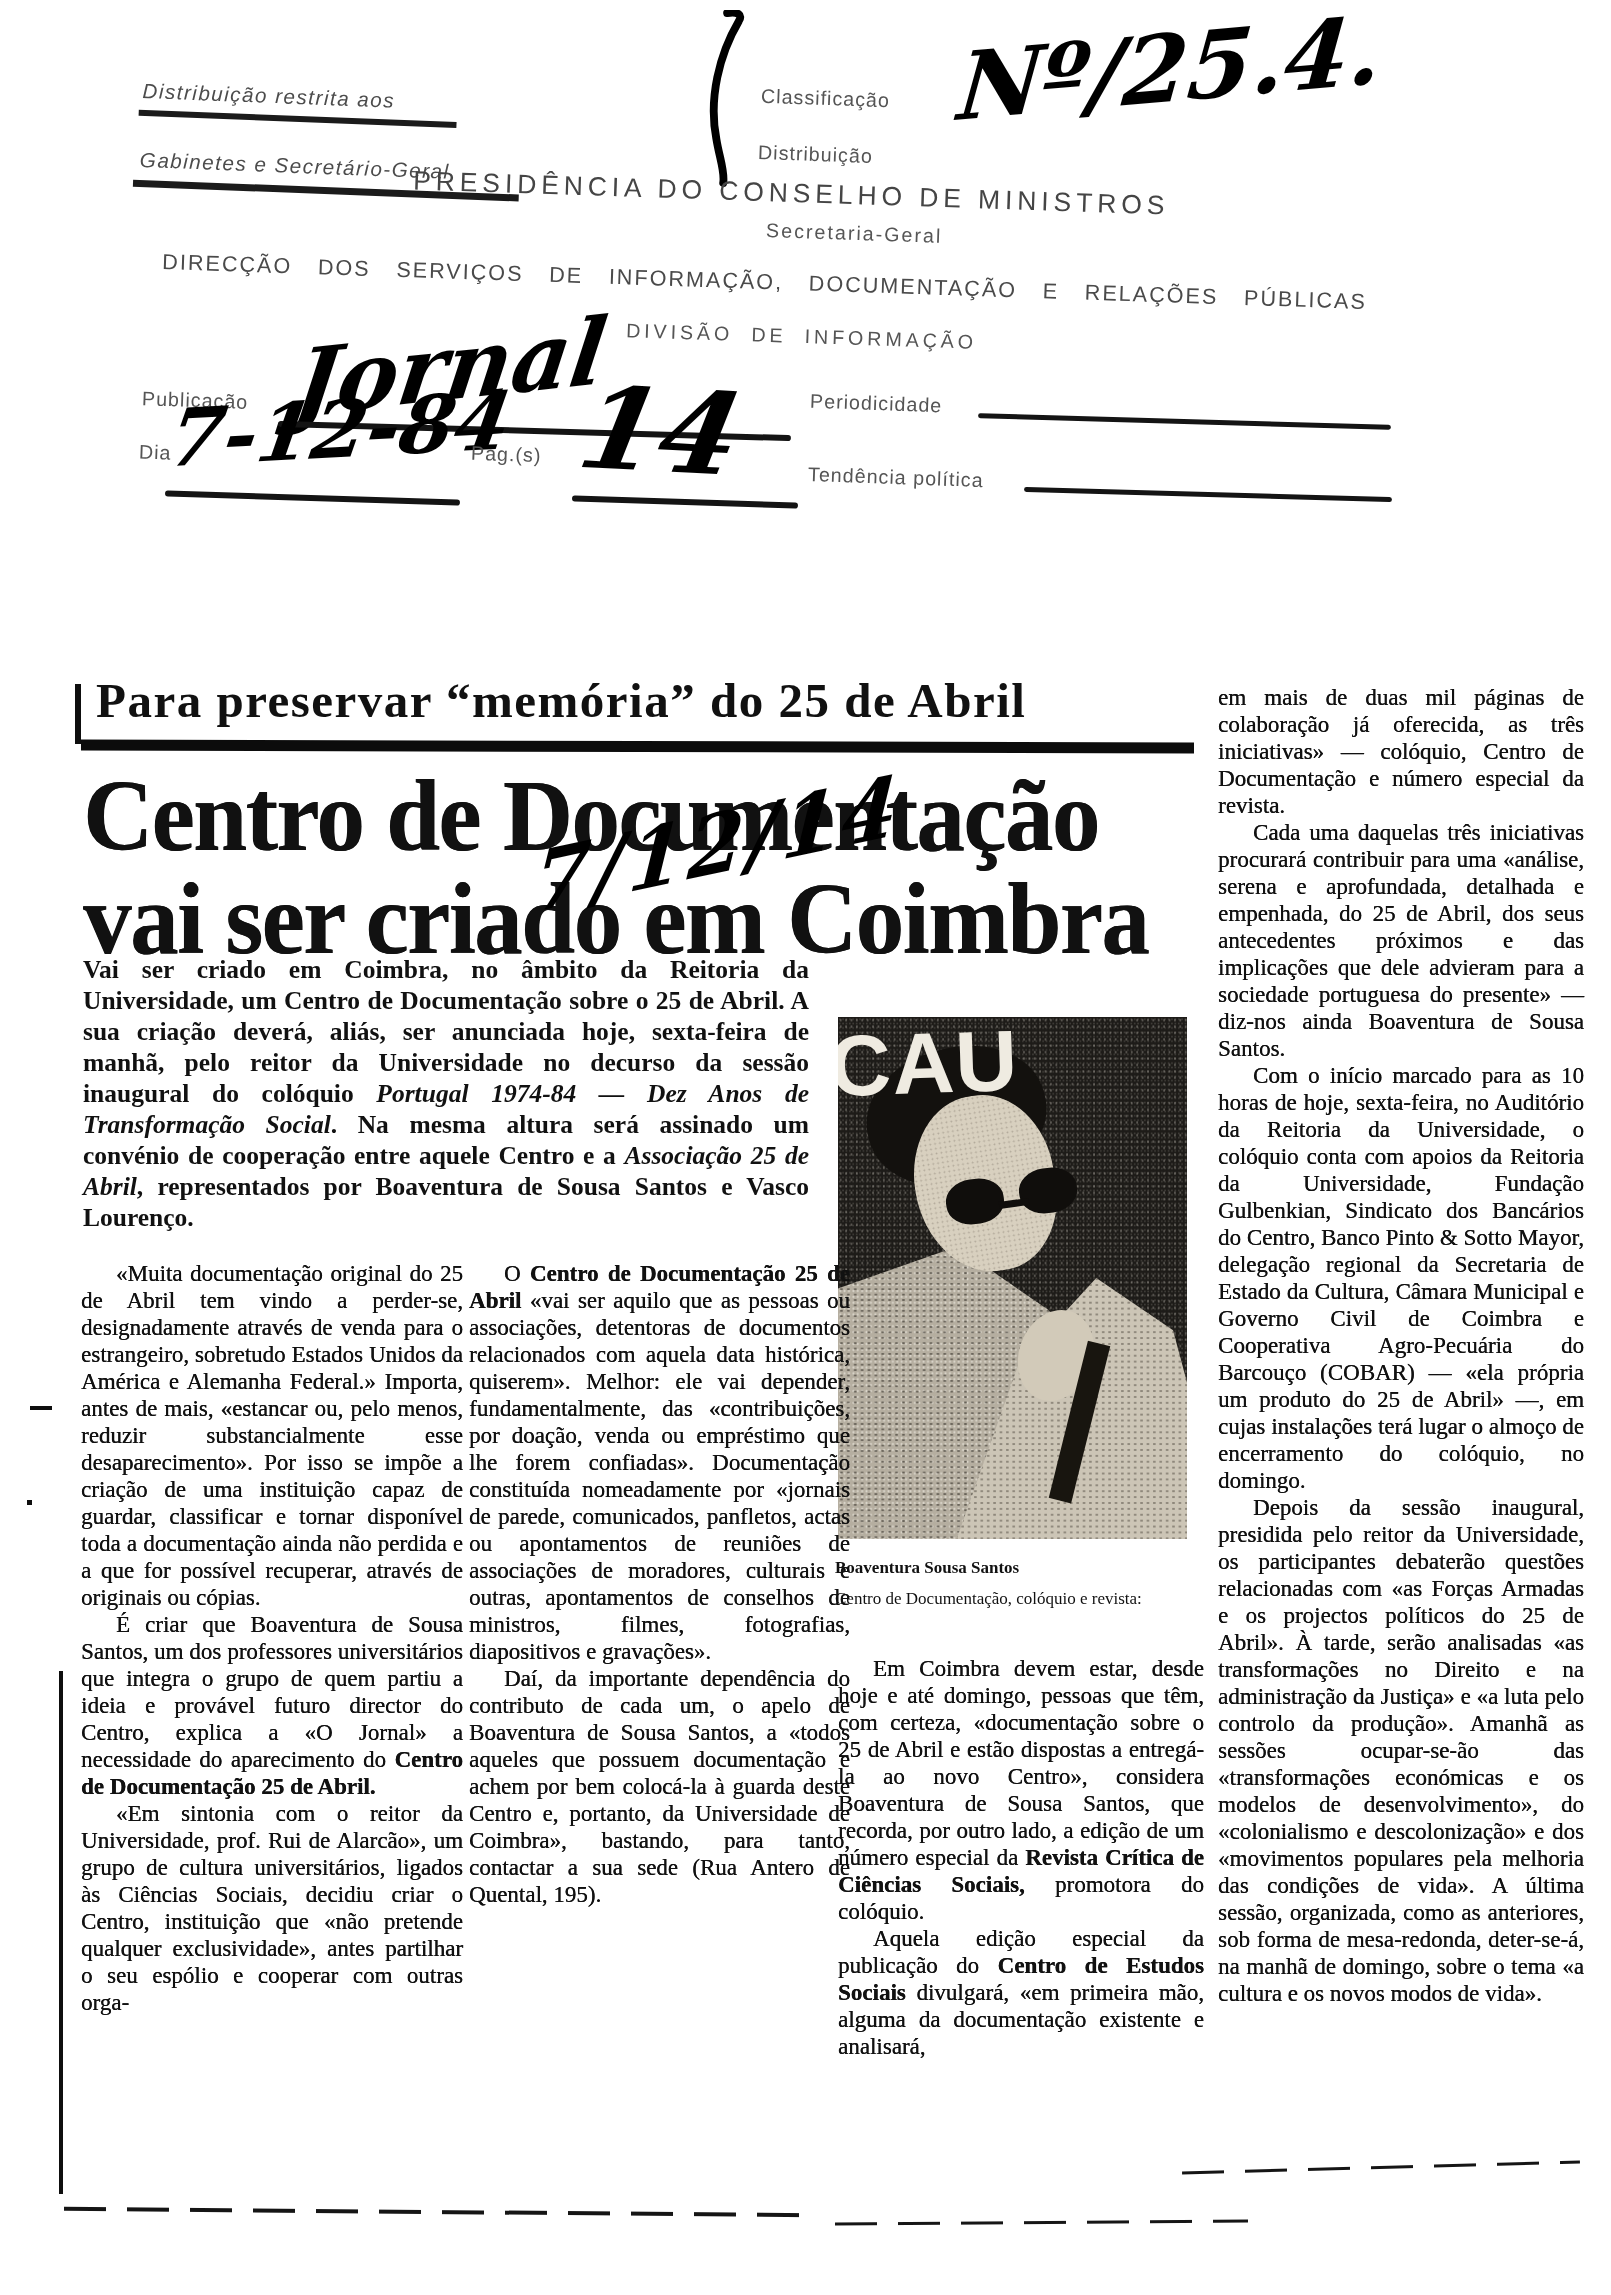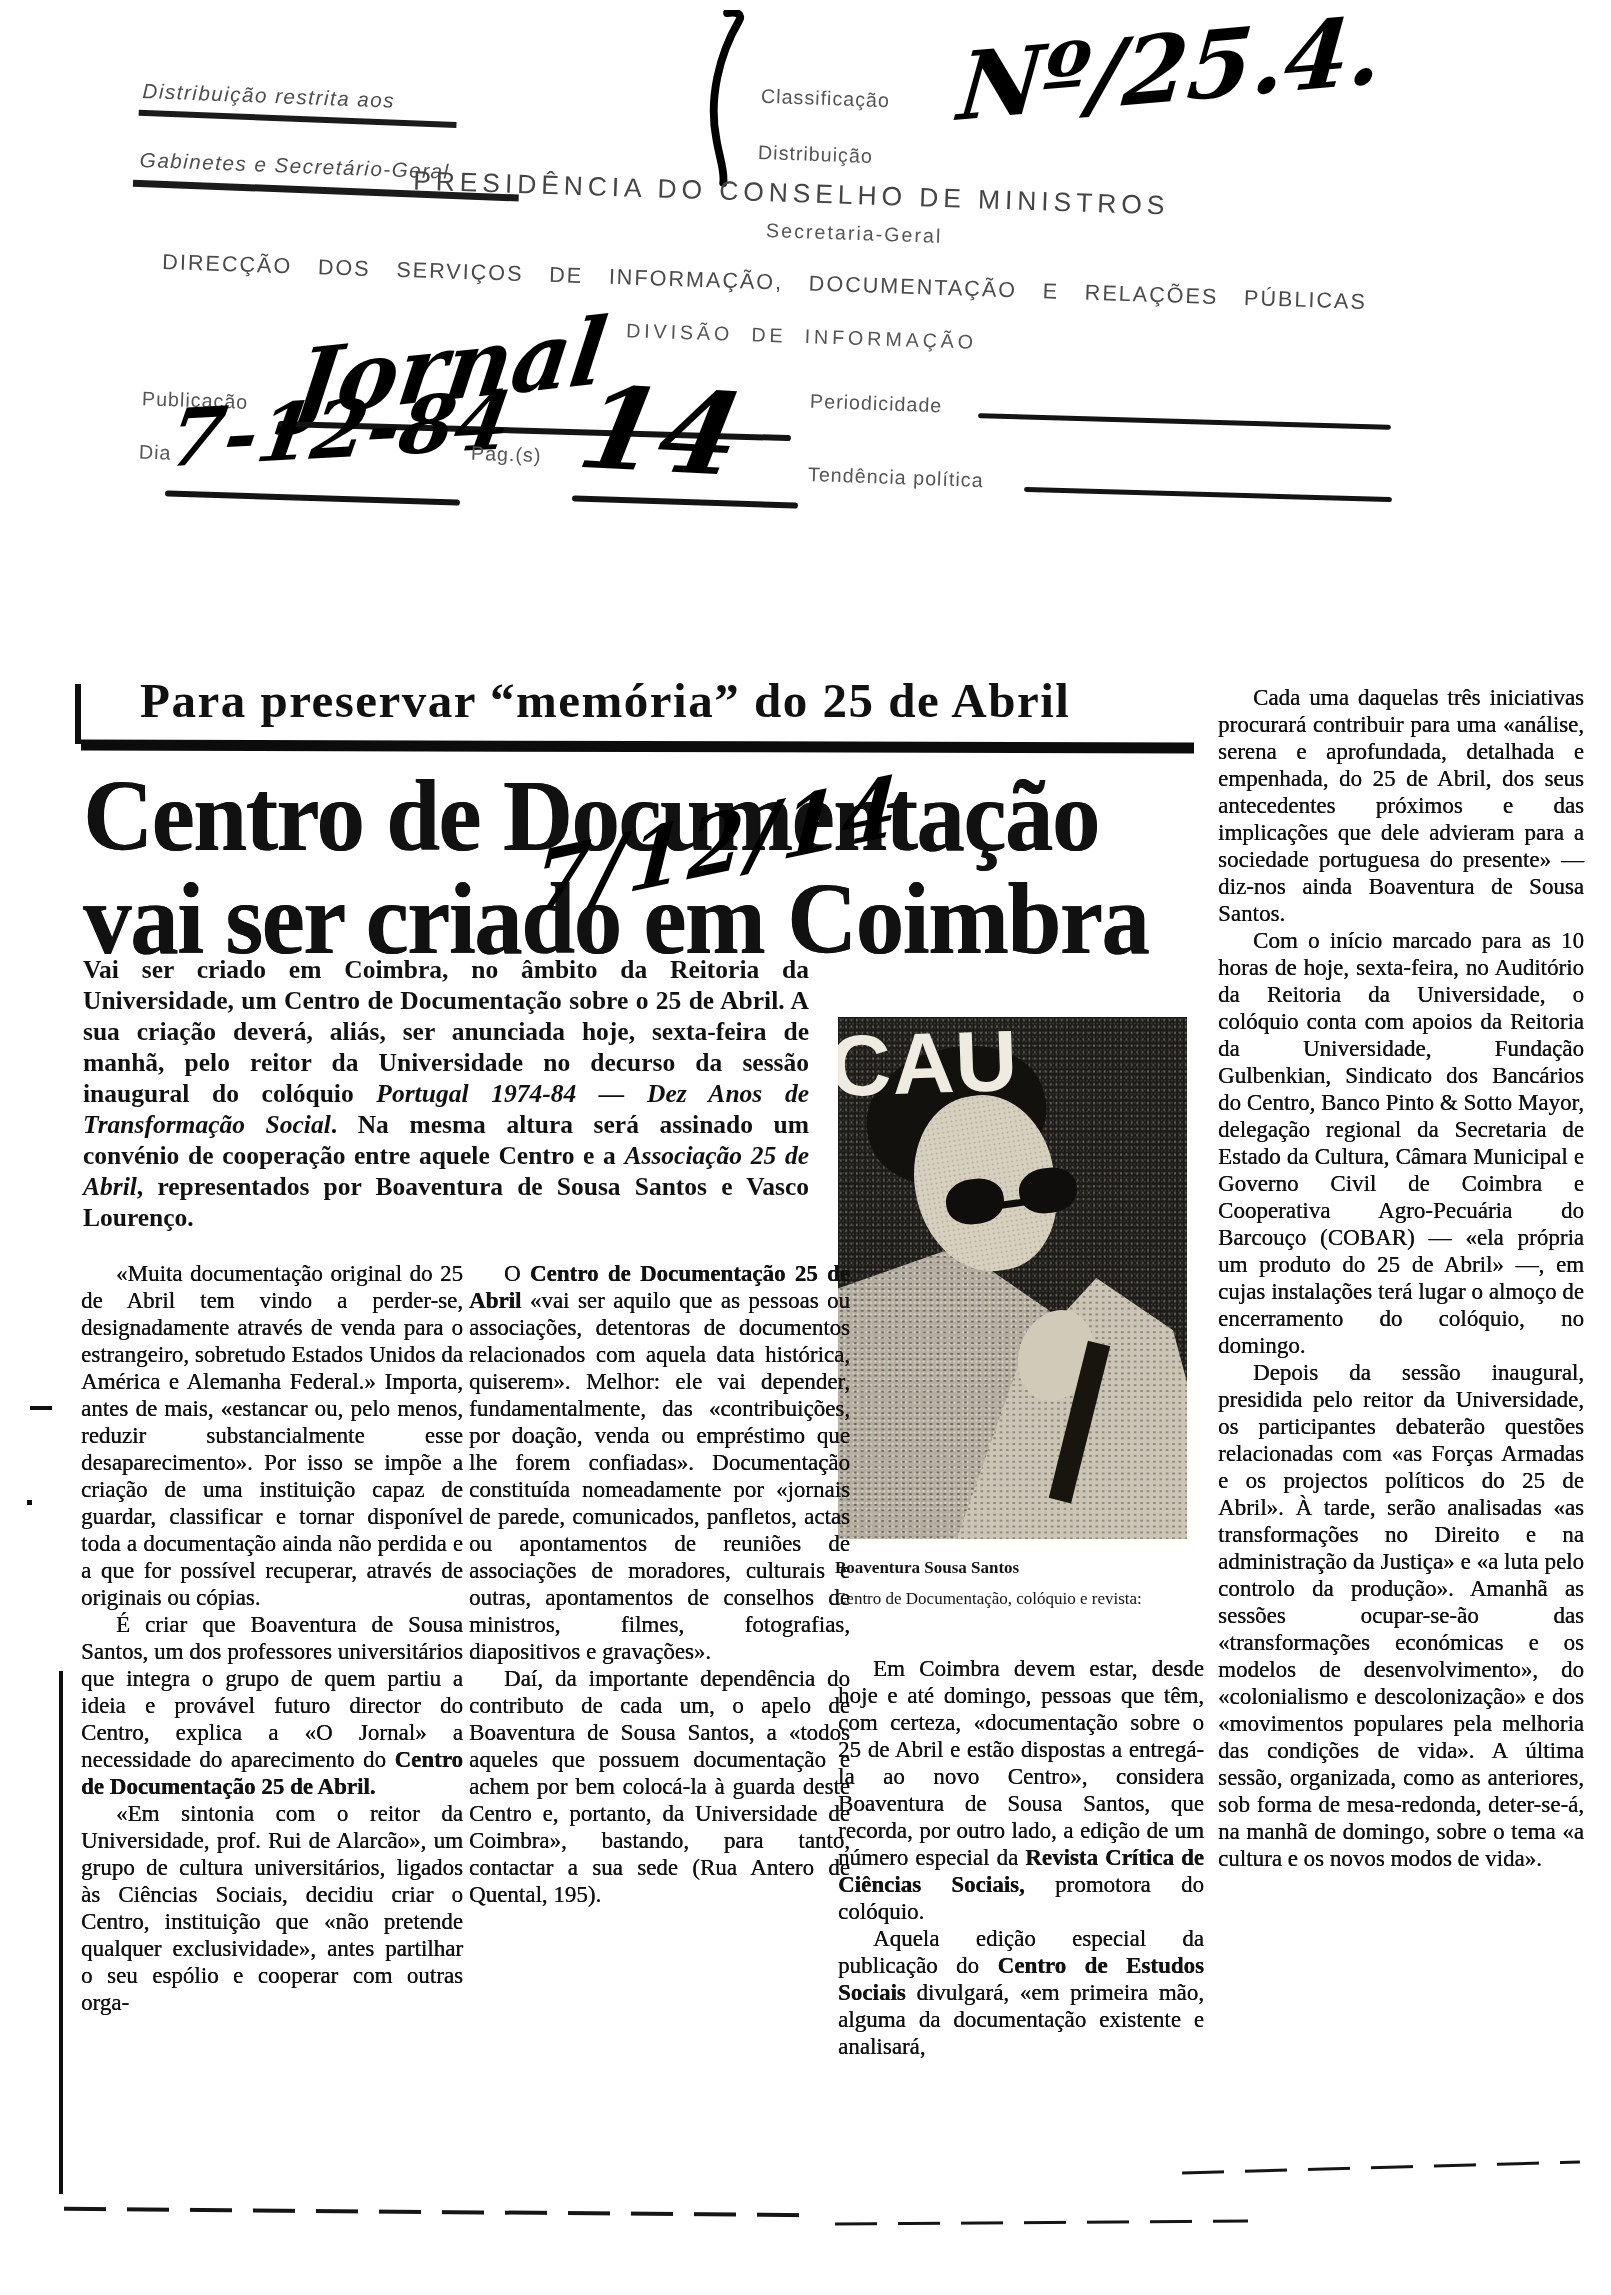--- a/index.html
+++ b/index.html
@@ -104,21 +104,21 @@
   <div class="hw" style="left:582px;top:365px;font-size:113px;transform:rotate(3deg) skewX(-8deg);">14</div>
   <div class="fline" style="left:572px;top:499px;width:226px;transform:rotate(1.8deg);"></div>
 
   <div class="form-text flabel" style="left:810px;top:392px;">Periodicidade</div>
   <div class="fline" style="left:978px;top:419px;width:413px;height:4.9px;transform:rotate(1.6deg);"></div>
 
   <div class="form-text flabel" style="left:808px;top:466px;">Tendência política</div>
   <div class="fline" style="left:1024px;top:492px;width:368px;height:4.9px;transform:rotate(1.6deg);"></div>
 
   <div class="vline" style="left:75px;top:684px;width:6.4px;height:60px;"></div>
-  <div class="kicker" style="left:96px;top:672px;margin-left:44px;">Para preservar “memória” do 25 de Abril</div>
+  <div class="kicker" style="left:96px;top:672px;">Para preservar “memória” do 25 de Abril</div>
   <div class="kicker-bar" style="left:81px;top:741px;width:1113px;height:10.8px;transform:rotate(0.15deg);"></div>
 
   <div class="headline" style="left:83px;top:758px;">Centro de Documentação</div>
   <div class="headline" style="left:83px;top:861px;">vai ser criado em Coimbra</div>
   <div class="note" style="left:531px;top:796px;font-size:81px;letter-spacing:4.9px;transform:rotate(-12deg) skewX(-16deg);">7/12/14</div>
 
   <div class="lead" style="left:83px;top:954px;width:726px;">
       <p class="para"><span>Vai ser criado em Coimbra, no âmbito da Reitoria da Universidade, um Centro de Documentação sobre o 25 de Abril. A sua criação deverá, aliás, ser anunciada hoje, sexta-feira de manhã, pelo reitor da Universidade no decurso da sessão inaugural do colóquio </span><span class="i">Portugal 1974-84 — Dez Anos de Transformação Social</span><span>. Na mesma altura será assinado um convénio de cooperação entre aquele Centro e a </span><span class="i">Associação 25 de Abril</span><span>, representados por Boaventura de Sousa Santos e Vasco Lourenço.</span></p>
     </div>
 
@@ -146,20 +146,21 @@
     </div>
   <div class="bodycol" style="left:469px;top:1260px;width:381px;">
       <p class="para ind"><span>O </span><span class="b">Centro de Documentação 25 de Abril</span><span> «vai ser aquilo que as pessoas ou associações, detentoras de documentos relacionados com aquela data histórica, quiserem». Melhor: ele vai depender, fundamentalmente, das «contribuições, por doação, venda ou empréstimo que lhe forem confiadas». Documentação constituída nomeadamente por «jornais de parede, comunicados, panfletos, actas ou apontamentos de reuniões de associações de moradores, culturais e outras, apontamentos de conselhos de ministros, filmes, fotografias, diapositivos e gravações».</span></p>
       <p class="para ind"><span>Daí, da importante dependência do contributo de cada um, o apelo de Boaventura de Sousa Santos, a «todos aqueles que possuem documentação e achem por bem colocá-la à guarda deste Centro e, portanto, da Universidade de Coimbra», bastando, para tanto, contactar a sua sede (Rua Antero de Quental, 195).</span></p>
     </div>
   <div class="bodycol" style="left:838px;top:1655px;width:366px;">
       <p class="para ind"><span>Em Coimbra devem estar, desde hoje e até domingo, pessoas que têm, com certeza, «documentação sobre o 25 de Abril e estão dispostas a entregá-la ao novo Centro», considera Boaventura de Sousa Santos, que recorda, por outro lado, a edição de um número especial da </span><span class="b">Revista Crítica de Ciências Sociais,</span><span> promotora do colóquio.</span></p>
       <p class="para ind"><span>Aquela edição especial da publicação do </span><span class="b">Centro de Estudos Sociais</span><span> divulgará, «em primeira mão, alguma da documentação existente e analisará,</span></p>
     </div>
   <div class="bodycol" style="left:1218px;top:684px;width:366px;">
+      <p class="para"><span>em mais de duas mil páginas de colaboração já oferecida, as três iniciativas» — colóquio, Centro de Documentação e número especial da revista.</span></p>
       <p class="para ind"><span>Cada uma daquelas três iniciativas procurará contribuir para uma «análise, serena e aprofundada, detalhada e empenhada, do 25 de Abril, dos seus antecedentes próximos e das implicações que dele advieram para a sociedade portuguesa do presente» — diz-nos ainda Boaventura de Sousa Santos.</span></p>
       <p class="para ind"><span>Com o início marcado para as 10 horas de hoje, sexta-feira, no Auditório da Reitoria da Universidade, o colóquio conta com apoios da Reitoria da Universidade, Fundação Gulbenkian, Sindicato dos Bancários do Centro, Banco Pinto &amp; Sotto Mayor, delegação regional da Secretaria de Estado da Cultura, Câmara Municipal e Governo Civil de Coimbra e Cooperativa Agro-Pecuária do Barcouço (COBAR) — «ela própria um produto do 25 de Abril» —, em cujas instalações terá lugar o almoço de encerramento do colóquio, no domingo.</span></p>
       <p class="para ind"><span>Depois da sessão inaugural, presidida pelo reitor da Universidade, os participantes debaterão questões relacionadas com «as Forças Armadas e os projectos políticos do 25 de Abril». À tarde, serão analisadas «as transformações no Direito e na administração da Justiça» e «a luta pelo controlo da produção». Amanhã as sessões ocupar-se-ão das «transformações económicas e os modelos de desenvolvimento», do «colonialismo e descolonização» e dos «movimentos populares pela melhoria das condições de vida». A última sessão, organizada, como as anteriores, sob forma de mesa-redonda, deter-se-á, na manhã de domingo, sobre o tema «a cultura e os novos modos de vida».</span></p>
     </div>
 
   <div class="vline" style="left:59px;top:1671px;width:4.4px;height:523px;"></div>
   <div class="vline" style="left:29.5px;top:1406px;width:22.6px;height:3.9px;"></div>
   <div class="vline" style="left:27px;top:1500px;width:4.9px;height:4.9px;"></div>
   <div class="dashline" style="left:64px;top:2210px;width:747px;transform:rotate(0.5deg);"></div>
   <div class="dashline" style="left:835px;top:2221px;width:413px;height:3.4px;transform:rotate(-0.4deg);"></div>

